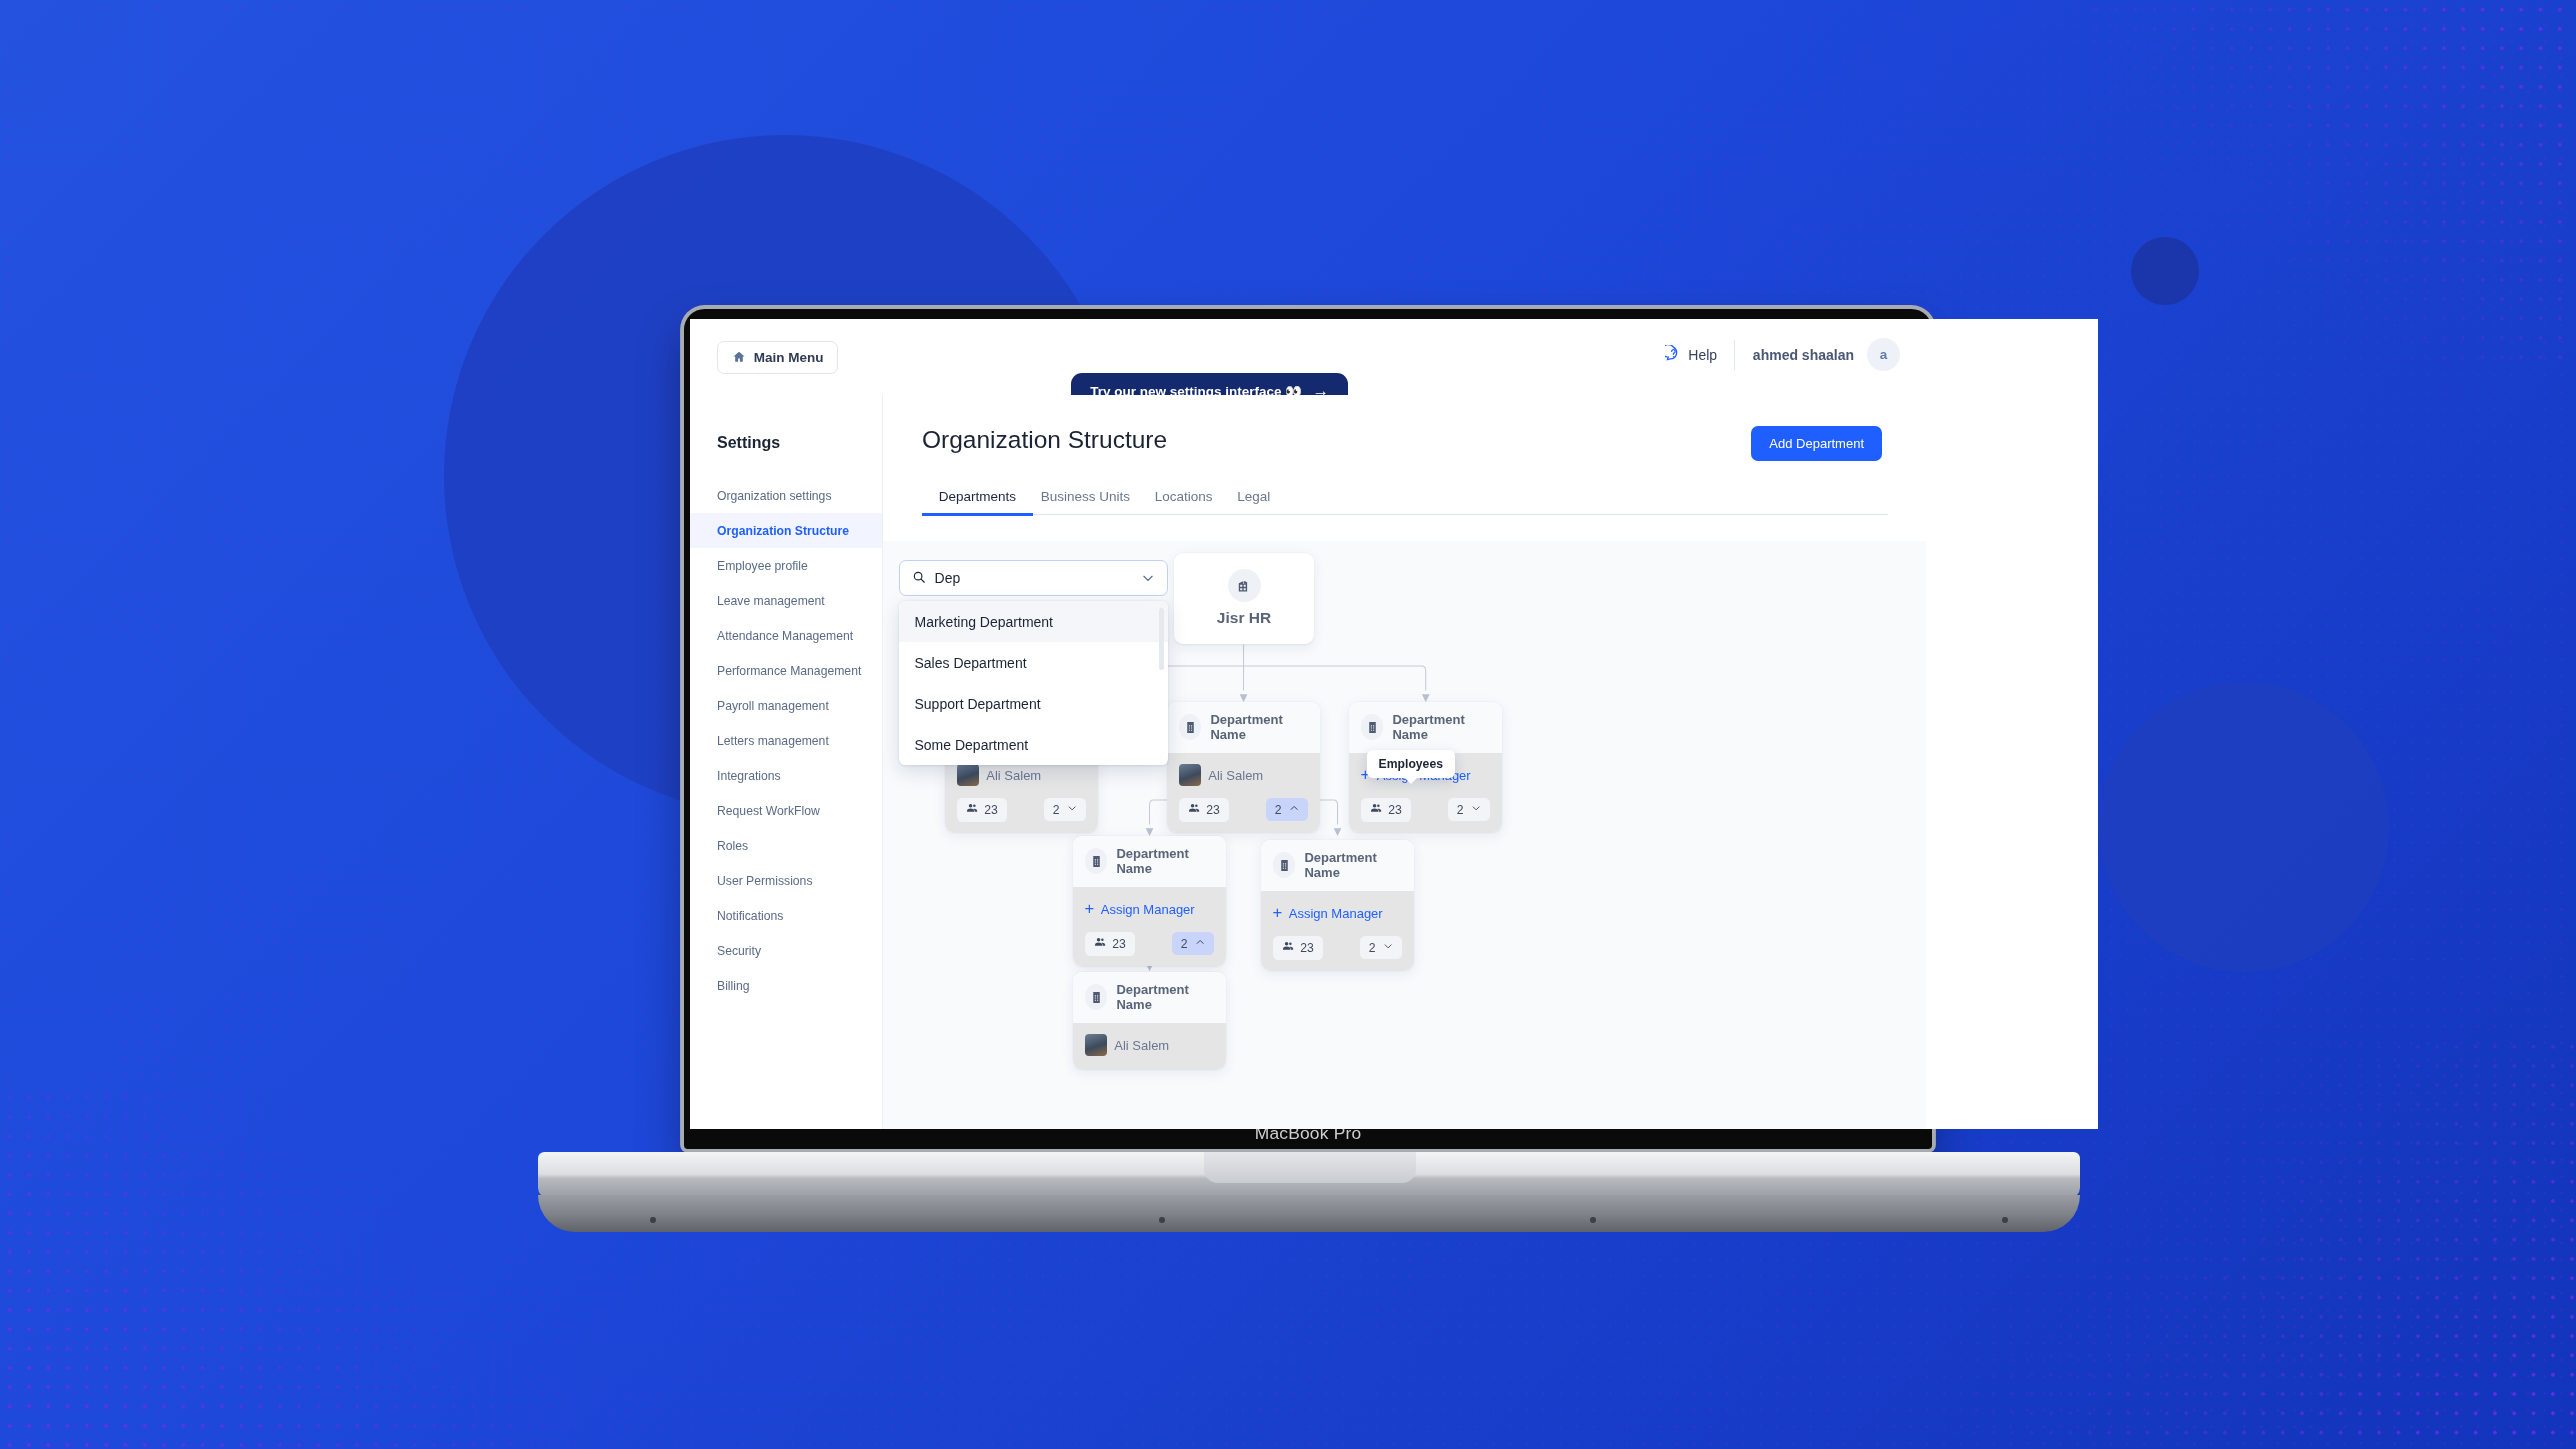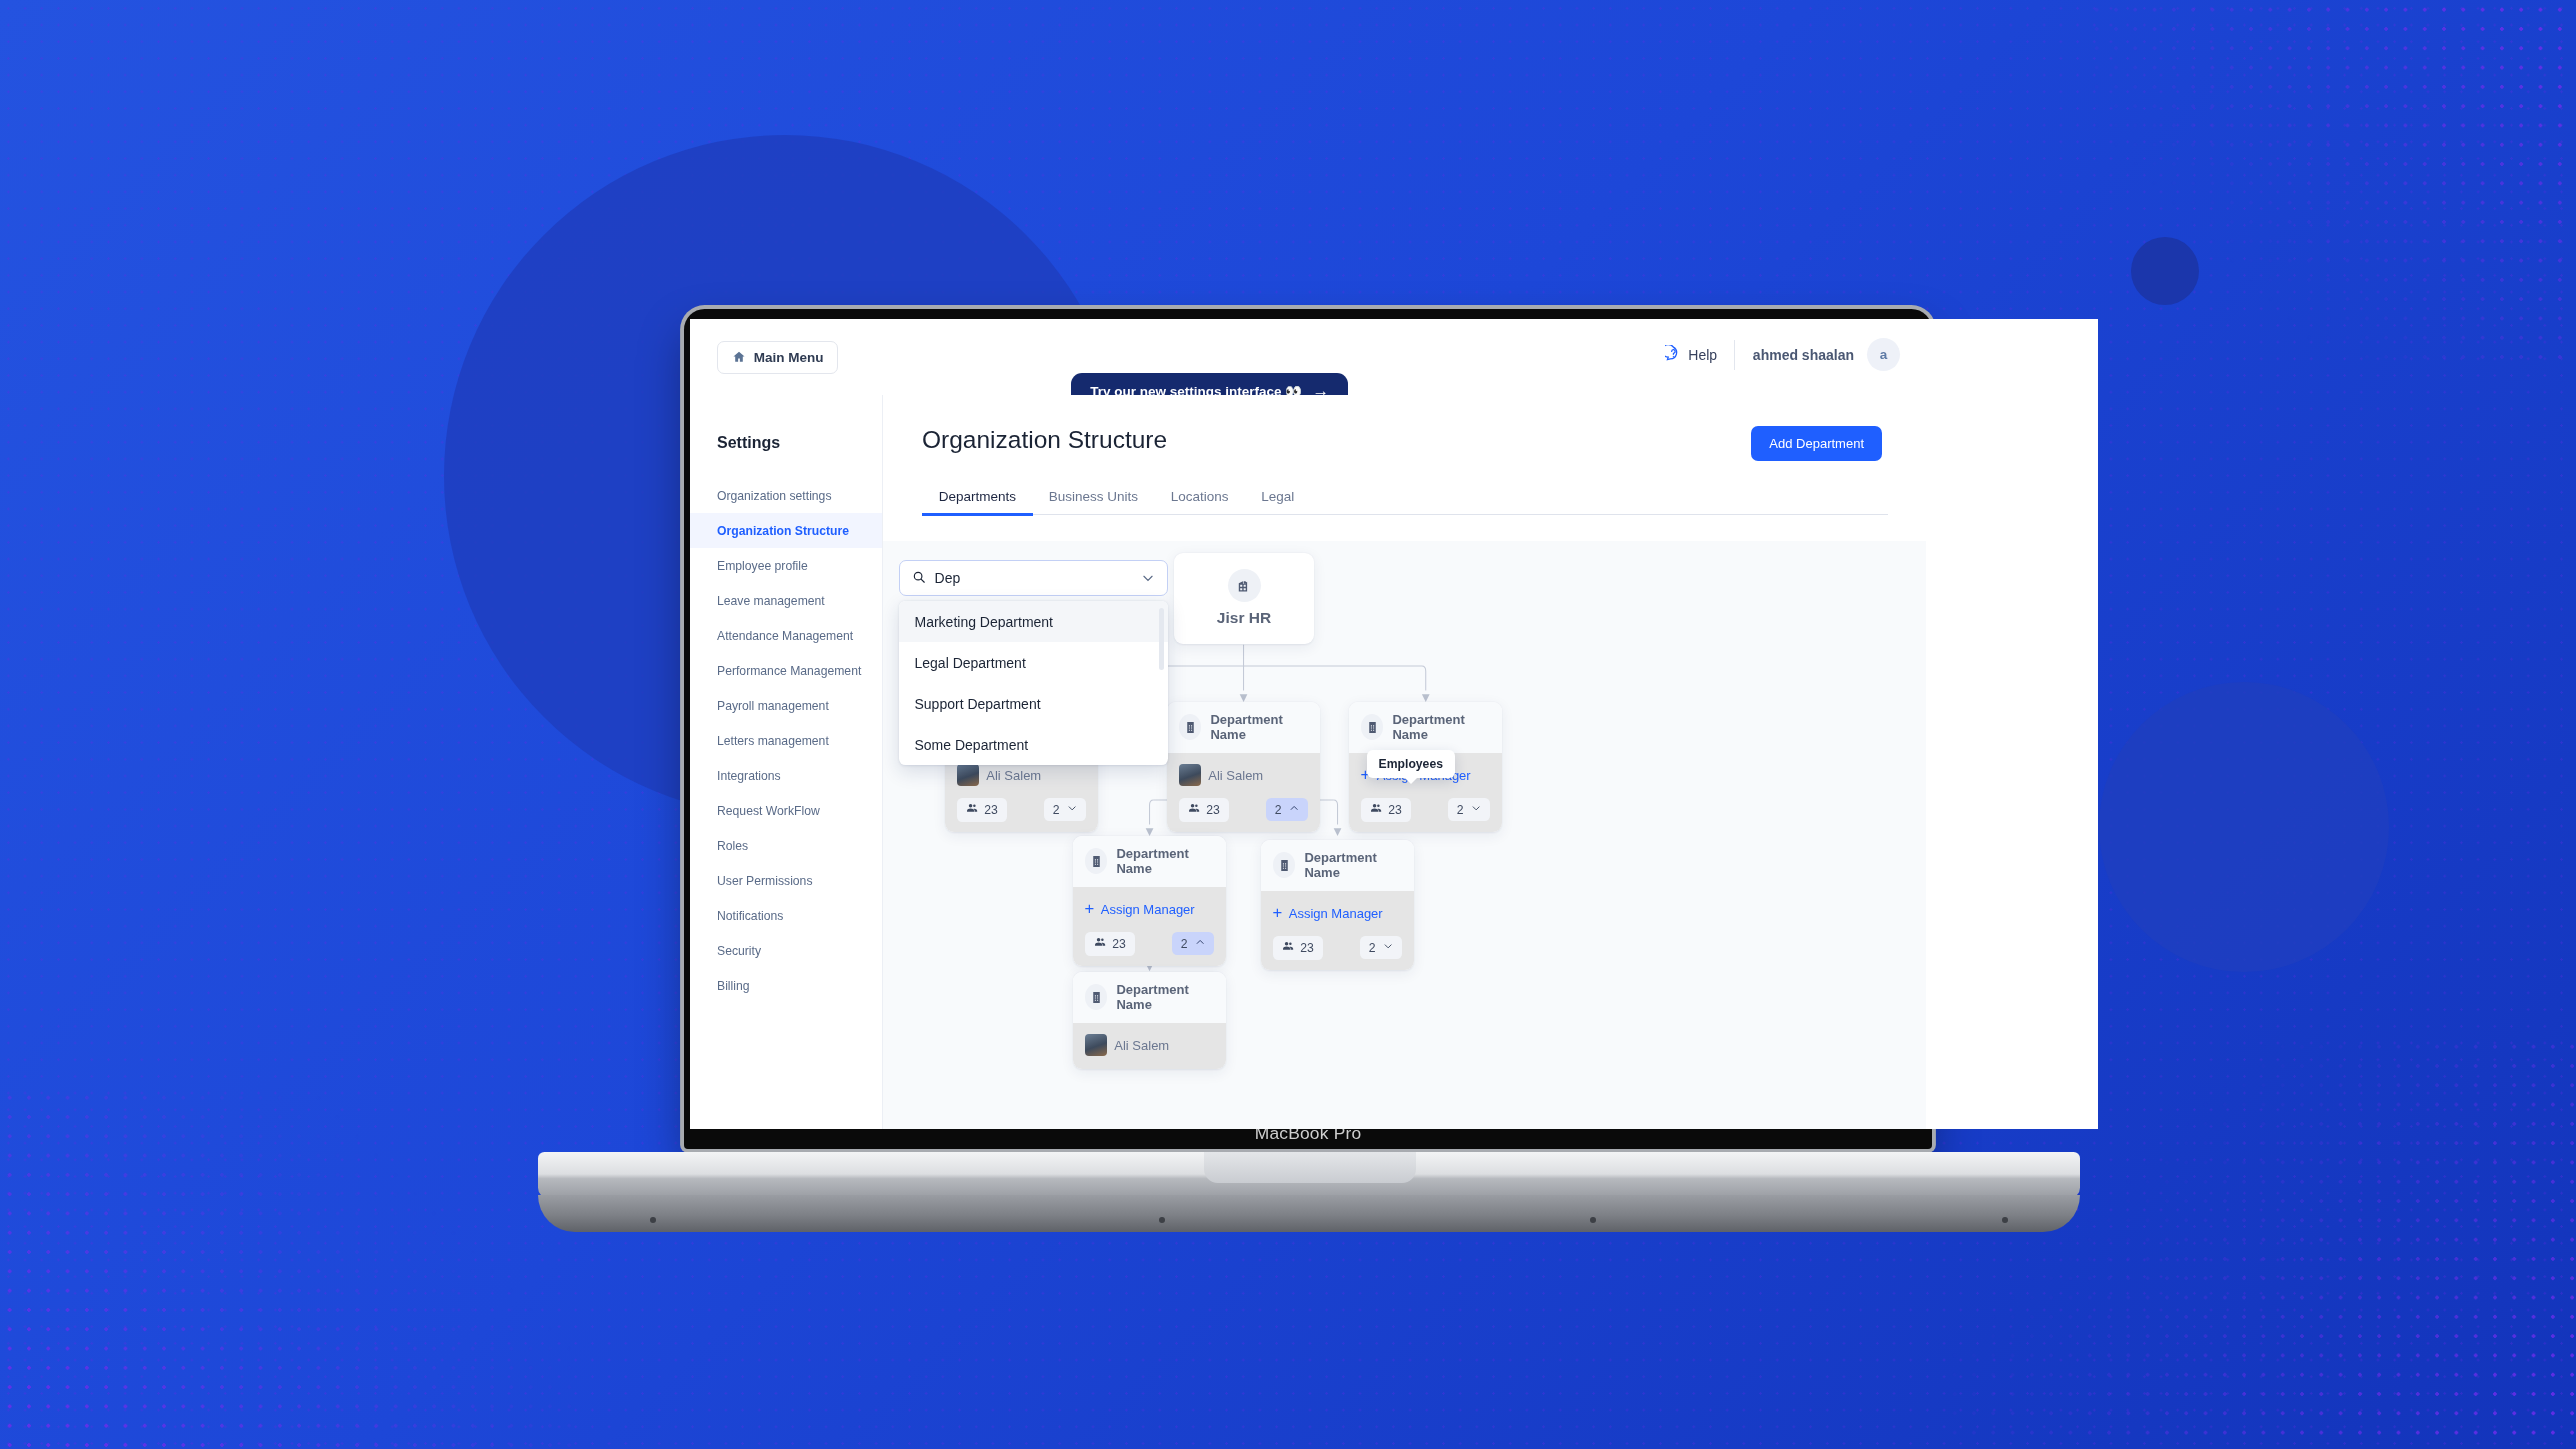--- a/index.html
+++ b/index.html
@@ -139,21 +139,21 @@
   
   .main { position: absolute; left: 193px; top: 76px; width: 1043px; height: 734px; background:#fff; }
   .page-head { display: flex; align-items: flex-start; justify-content: space-between;
                padding: 31px 44px 0 39px; }
   .page-title { font-size: 24.5px; color: #1b2435; font-weight: 500; }
   .add-btn {
     background: #1f5fff; color: #fff; border: none; border-radius: 7px;
     height: 35px; padding: 0 18px; font-size: 13px; font-weight: 500; cursor: pointer;
     font-family: inherit;
   }
-  .tabs { display: flex; gap: 16px; margin: 28px 0 0 39px; border-bottom: 1.3px solid #dfe3ec; width: 966px; }
+  .tabs { display: flex; gap: 8px; margin: 28px 0 0 39px; border-bottom: 1.3px solid #dfe3ec; width: 966px; }
   .tab {
     padding: 0 16.7px 10.3px 16.7px; font-size: 13.5px; color: #6b7790; cursor: pointer;
     position: relative; margin-left: -16.7px;
   }
   .tab:first-child { margin-left: 0; }
   .tab.active { color: #1c2540; font-weight: 500; }
   .tab.active::after {
     content: ''; position: absolute; left: 0; right: 0; bottom: -1.3px; height: 2.6px; background: #1f5fff;
   }
 
@@ -574,21 +574,21 @@
               </span>
               <span class="search-val" title="Dep">Dep</span>
               <span class="chev">
                 <svg width="14" height="14" viewBox="0 0 24 24" fill="none" stroke="#5b6b87" stroke-width="2" stroke-linecap="round">
                     <path d="M5 9l7 7 7-7"></path>
                   </svg>
               </span>
             </div>
             <div class="dropdown">
               <div class="dd-item hl">Marketing Department</div>
-              <div class="dd-item">Legal Department</div>
+              <div class="dd-item">Sales Department</div>
               <div class="dd-item">Support Department</div>
               <div class="dd-item">Some Department</div>
               <div class="dd-scroll"></div>
             </div>
           </div>
 
         </div>
       </div>
     </div>
   </div>

